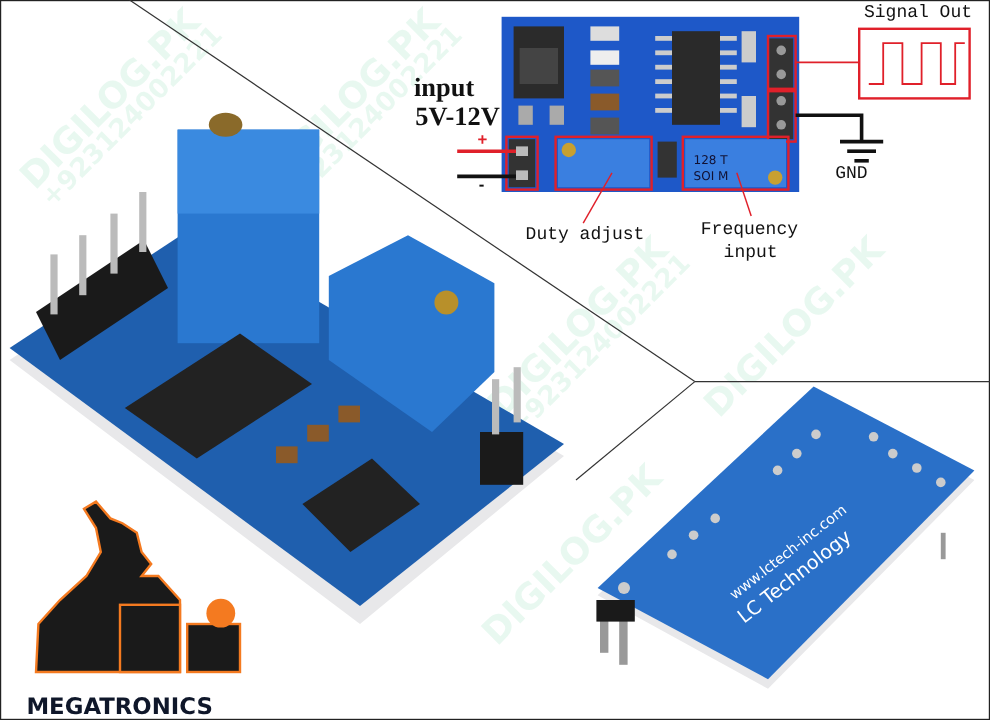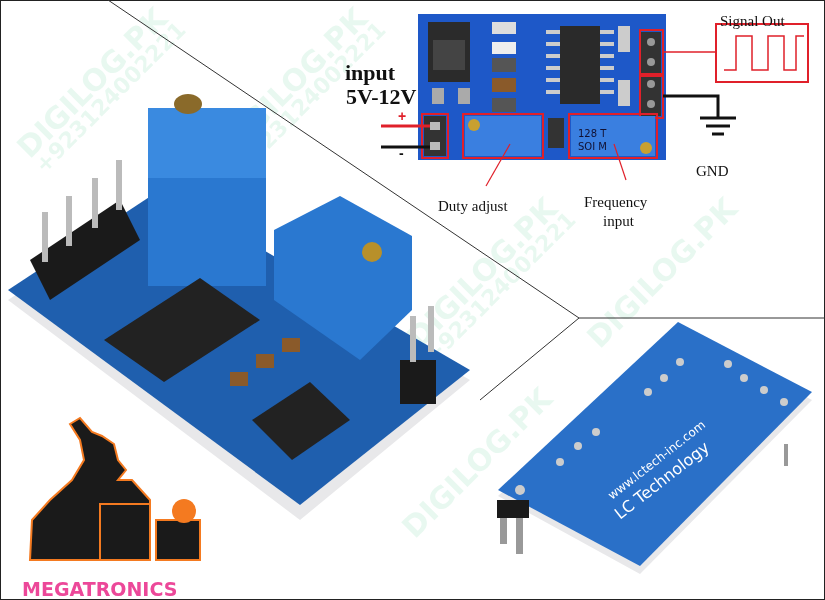--- a/index.html
+++ b/index.html
@@ -1,23 +1,23 @@
 <!DOCTYPE html>
 <html><head>
 <meta charset="utf-8">
 <style>
   html,body{margin:0;padding:0;background:#fff;}
   body{width:825px;height:600px;position:relative;overflow:hidden;font-family:"Liberation Sans",sans-serif;}
   .frame{position:absolute;left:0;top:0;width:823px;height:598px;border:1px solid #222;}
   svg{position:absolute;left:0;top:0;}
   .lbl{position:absolute;color:#111;white-space:nowrap;}
   .serif{font-family:"Liberation Serif",serif;font-weight:bold;font-size:22px;}
-  .sans{font-family:Liberation Serif, serif;font-size:14px;margin-top:11px;}
+  .sans{font-family:Liberation Mono, monospace;font-size:14px;}
   .wm{position:absolute;color:rgba(80,200,140,0.13);font-family:"DejaVu Sans",sans-serif;font-weight:bold;transform:rotate(-45deg);transform-origin:left top;white-space:nowrap;}
-  .brand{position:absolute;left:22px;top:578px;color:#ec4899;font-family:"DejaVu Sans",sans-serif;font-weight:bold;font-size:19px;letter-spacing:0px;}
+  .brand{position:absolute;left:22px;top:578px;color:#0f172a;font-family:"DejaVu Sans",sans-serif;font-weight:bold;font-size:19px;letter-spacing:0px;}
 </style>
 </head>
 <body>
 
 <div class="frame"></div>
 
 <div class="wm" style="left:10px;top:140px;font-size:30px;">DIGILOG.PK</div>
 <div class="wm" style="left:30px;top:160px;font-size:22px;">+923124002221</div>
 <div class="wm" style="left:210px;top:140px;font-size:30px;">DIGILOG.PK</div>
 <div class="wm" style="left:230px;top:160px;font-size:22px;">+923124002221</div>
@@ -165,18 +165,18 @@
     <rect x="156" y="520" width="44" height="40" fill="#1a1a1a" stroke="#f47a20" stroke-width="2"></rect>
     <circle cx="184" cy="511" r="12" fill="#f47a20"></circle>
   </g>
 </svg>
 
 <div class="lbl serif" style="left:345px;top:60px;">input</div>
 <div class="lbl serif" style="left:346px;top:84px;">5V-12V</div>
 <div class="lbl" style="left:398px;top:108px;color:#e0202a;font-weight:bold;font-size:14px;">+</div>
 <div class="lbl" style="left:399px;top:145px;font-weight:bold;font-size:14px;">-</div>
 <div class="lbl sans" style="left:720px;top:2px;font-size:15px;">Signal Out</div>
-<div class="lbl sans" style="left:696px;top:152px;font-size:15px;">GND</div>
+<div class="lbl sans" style="left:696px;top:136px;font-size:15px;">GND</div>
 <div class="lbl sans" style="left:438px;top:187px;font-size:15px;">Duty adjust</div>
 <div class="lbl sans" style="left:584px;top:183px;font-size:15px;">Frequency</div>
 <div class="lbl sans" style="left:603px;top:202px;font-size:15px;">input</div>
 
 <div class="brand">MEGATRONICS</div>
 
 </body></html>

